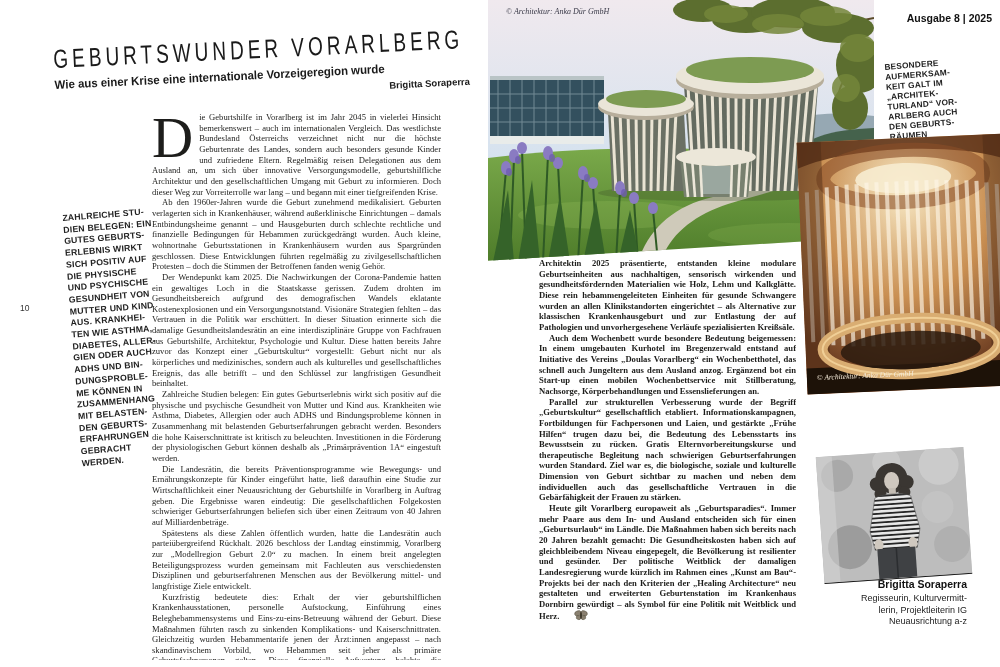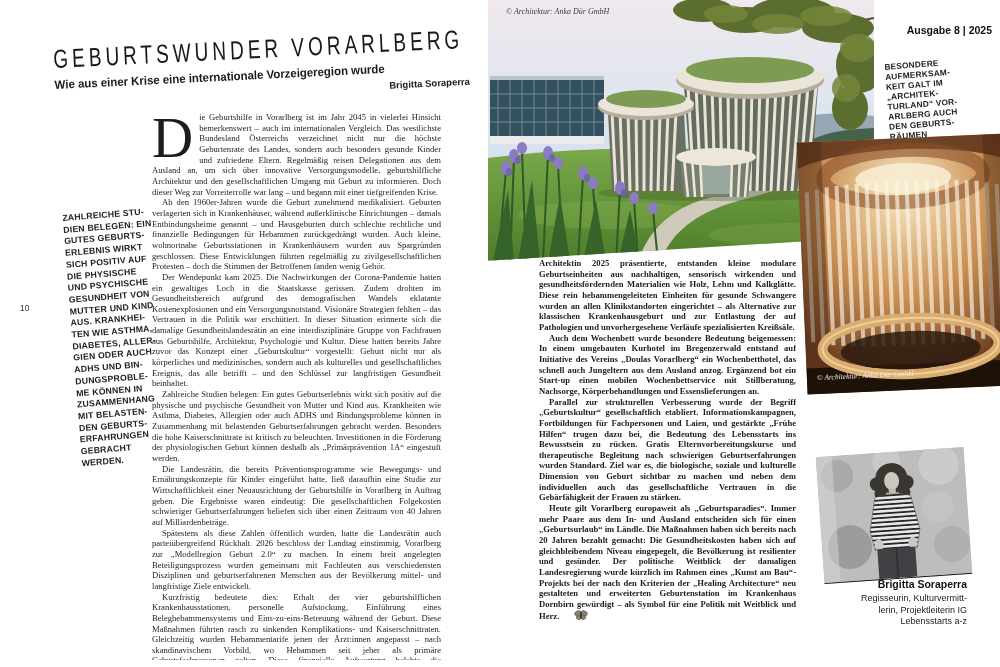--- a/index.html
+++ b/index.html
@@ -29,21 +29,21 @@
     font-family:"Liberation Sans",sans-serif;font-weight:bold;font-size:8.7px;line-height:11.7px;
     letter-spacing:.2px;color:#222;white-space:pre-line;
   }
   .side-caption{
     position:absolute;left:884px;top:62px;width:88px;transform:rotate(-4.5deg);transform-origin:0 0;
     font-family:"Liberation Sans",sans-serif;font-weight:bold;font-size:8.3px;line-height:10px;
     letter-spacing:.2px;color:#222;white-space:pre-line;
   }
   .pagenum{position:absolute;left:20px;top:303px;font-family:"Liberation Sans",sans-serif;font-size:8.5px;color:#333;}
   .issue{
-    position:absolute;right:8px;top:24px;width:220px;text-align:right;
+    position:absolute;right:8px;top:12px;width:220px;text-align:right;
     font-family:"Liberation Sans",sans-serif;font-weight:bold;font-size:10.5px;color:#111;
   }
   
   .col{position:absolute;}
   .col-left{left:152px;top:112px;width:289px;height:548px;overflow:hidden;}
   .col-right{left:539px;top:258px;width:257px;height:402px;overflow:hidden;font-weight:bold;}
   .col p{margin:0;text-align:justify;font-size:8.6px;line-height:10.65px;color:#1d1d1b;hyphens:auto;}
   .col p + p{text-indent:10px;}
   .dropcap{
     float:left;font-family:"Liberation Serif",serif;font-size:57px;line-height:46px;
@@ -348,21 +348,21 @@
     <ellipse cx="91" cy="92" rx="4.5" ry="6" fill="#cfc8bf"></ellipse>
     <rect x="55" y="96" width="38" height="30" fill="#3f4144"></rect>
     <line x1="74" y1="96" x2="74" y2="126" stroke="#2b2d30" stroke-width="1.5"></line>
   </svg>
 </div>
 
 <div class="bio">
   <div class="name">Brigitta Soraperra</div>
   <div class="roles">Regisseurin, Kulturvermitt-
 lerin, Projektleiterin IG
-Lebensstarts a-z</div>
+Neuausrichtung a-z</div>
 </div>
 
 <div class="col col-left">
   <p><span class="dropcap">D</span><span>ie Geburtshilfe in Vorarlberg ist im Jahr 2045 in vielerlei Hinsicht bemerkenswert – auch im internationalen Vergleich. Das westlichste Bundesland Österreichs verzeichnet nicht nur die höchste Geburtenrate des Landes, sondern auch besonders gesunde Kinder und zufriedene Eltern. Regelmäßig reisen Delegationen aus dem Ausland an, um sich über innovative Versorgungsmodelle, geburtshilfliche Architektur und den gesellschaftlichen Umgang mit Geburt zu informieren. Doch dieser Weg zur Vorreiterrolle war lang – und begann mit einer tiefgreifenden Krise.</span></p>
   <p>Ab den 1960er-Jahren wurde die Geburt zunehmend medikalisiert. Geburten verlagerten sich in Krankenhäuser, während außerklinische Einrichtungen – damals Entbindungsheime genannt – und Hausgeburten durch schlechte rechtliche und finanzielle Bedingungen für Hebammen zurückgedrängt wurden. Auch kleine, wohnortnahe Geburtsstationen in Krankenhäusern wurden aus Spargründen geschlossen. Diese Entwicklungen führten regelmäßig zu zivilgesellschaftlichen Protesten – doch die Stimmen der Betroffenen fanden wenig Gehör.</p>
   <p>Der Wendepunkt kam 2025. Die Nachwirkungen der Corona-Pandemie hatten ein gewaltiges Loch in die Staatskasse gerissen. Zudem drohten im Gesundheitsbereich aufgrund des demografischen Wandels eklatante Kostenexplosionen und ein Versorgungsnotstand. Visionäre Strategien fehlten – das Vertrauen in die Politik war erschüttert. In dieser Situation erinnerte sich die damalige Gesundheitslandesrätin an eine interdisziplinäre Gruppe von Fachfrauen aus Geburtshilfe, Architektur, Psychologie und Kultur. Diese hatten bereits Jahre zuvor das Konzept einer „Geburtskultur“ vorgestellt: Geburt nicht nur als körperliches und medizinisches, sondern auch als kulturelles und gesellschaftliches Ereignis, das alle betrifft – und den Schlüssel zur langfristigen Gesundheit beinhaltet.</p>
   <p>Zahlreiche Studien belegen: Ein gutes Geburtserlebnis wirkt sich positiv auf die physische und psychische Gesundheit von Mutter und Kind aus. Krankheiten wie Asthma, Diabetes, Allergien oder auch ADHS und Bindungsprobleme können in Zusammenhang mit belastenden Geburtserfahrungen gebracht werden. Besonders die hohe Kaiserschnittrate ist kritisch zu beleuchten. Investitionen in die Förderung der physiologischen Geburt können deshalb als „Primärprävention 1A“ eingestuft werden.</p>
   <p>Die Landesrätin, die bereits Präventionsprogramme wie Bewegungs- und Ernährungskonzepte für Kinder eingeführt hatte, ließ daraufhin eine Studie zur Wirtschaftlichkeit einer Neuausrichtung der Geburtshilfe in Vorarlberg in Auftrag geben. Die Ergebnisse waren eindeutig: Die gesellschaftlichen Folgekosten schwieriger Geburtserfahrungen beliefen sich über einen Zeitraum von 40 Jahren auf Milliardenbeträge.</p>
   <p>Spätestens als diese Zahlen öffentlich wurden, hatte die Landesrätin auch parteiübergreifend Rückhalt. 2026 beschloss der Landtag einstimmig, Vorarlberg zur „Modellregion Geburt 2.0“ zu machen. In einem breit angelegten Beteiligungsprozess wurden gemeinsam mit Fachleuten aus verschiedensten Disziplinen und geburtserfahrenen Menschen aus der Bevölkerung mittel- und langfristige Ziele entwickelt.</p>
   <p>Kurzfristig bedeutete dies: Erhalt der vier geburtshilflichen Krankenhausstationen, personelle Aufstockung, Einführung eines Beleghebammensystems und Eins-zu-eins-Betreuung während der Geburt. Diese Maßnahmen führten rasch zu sinkenden Komplikations- und Kaiserschnittraten. Gleichzeitig wurden Hebammentarife jenen der Ärzt:innen angepasst – nach skandinavischem Vorbild, wo Hebammen seit jeher als primäre Geburtsfachpersonen gelten. Diese finanzielle Aufwertung belebte die Hausgeburtshilfe neu. Hebammenteams in allen Regionen des Landes konnten den gestiegenen Bedarf decken.</p>

